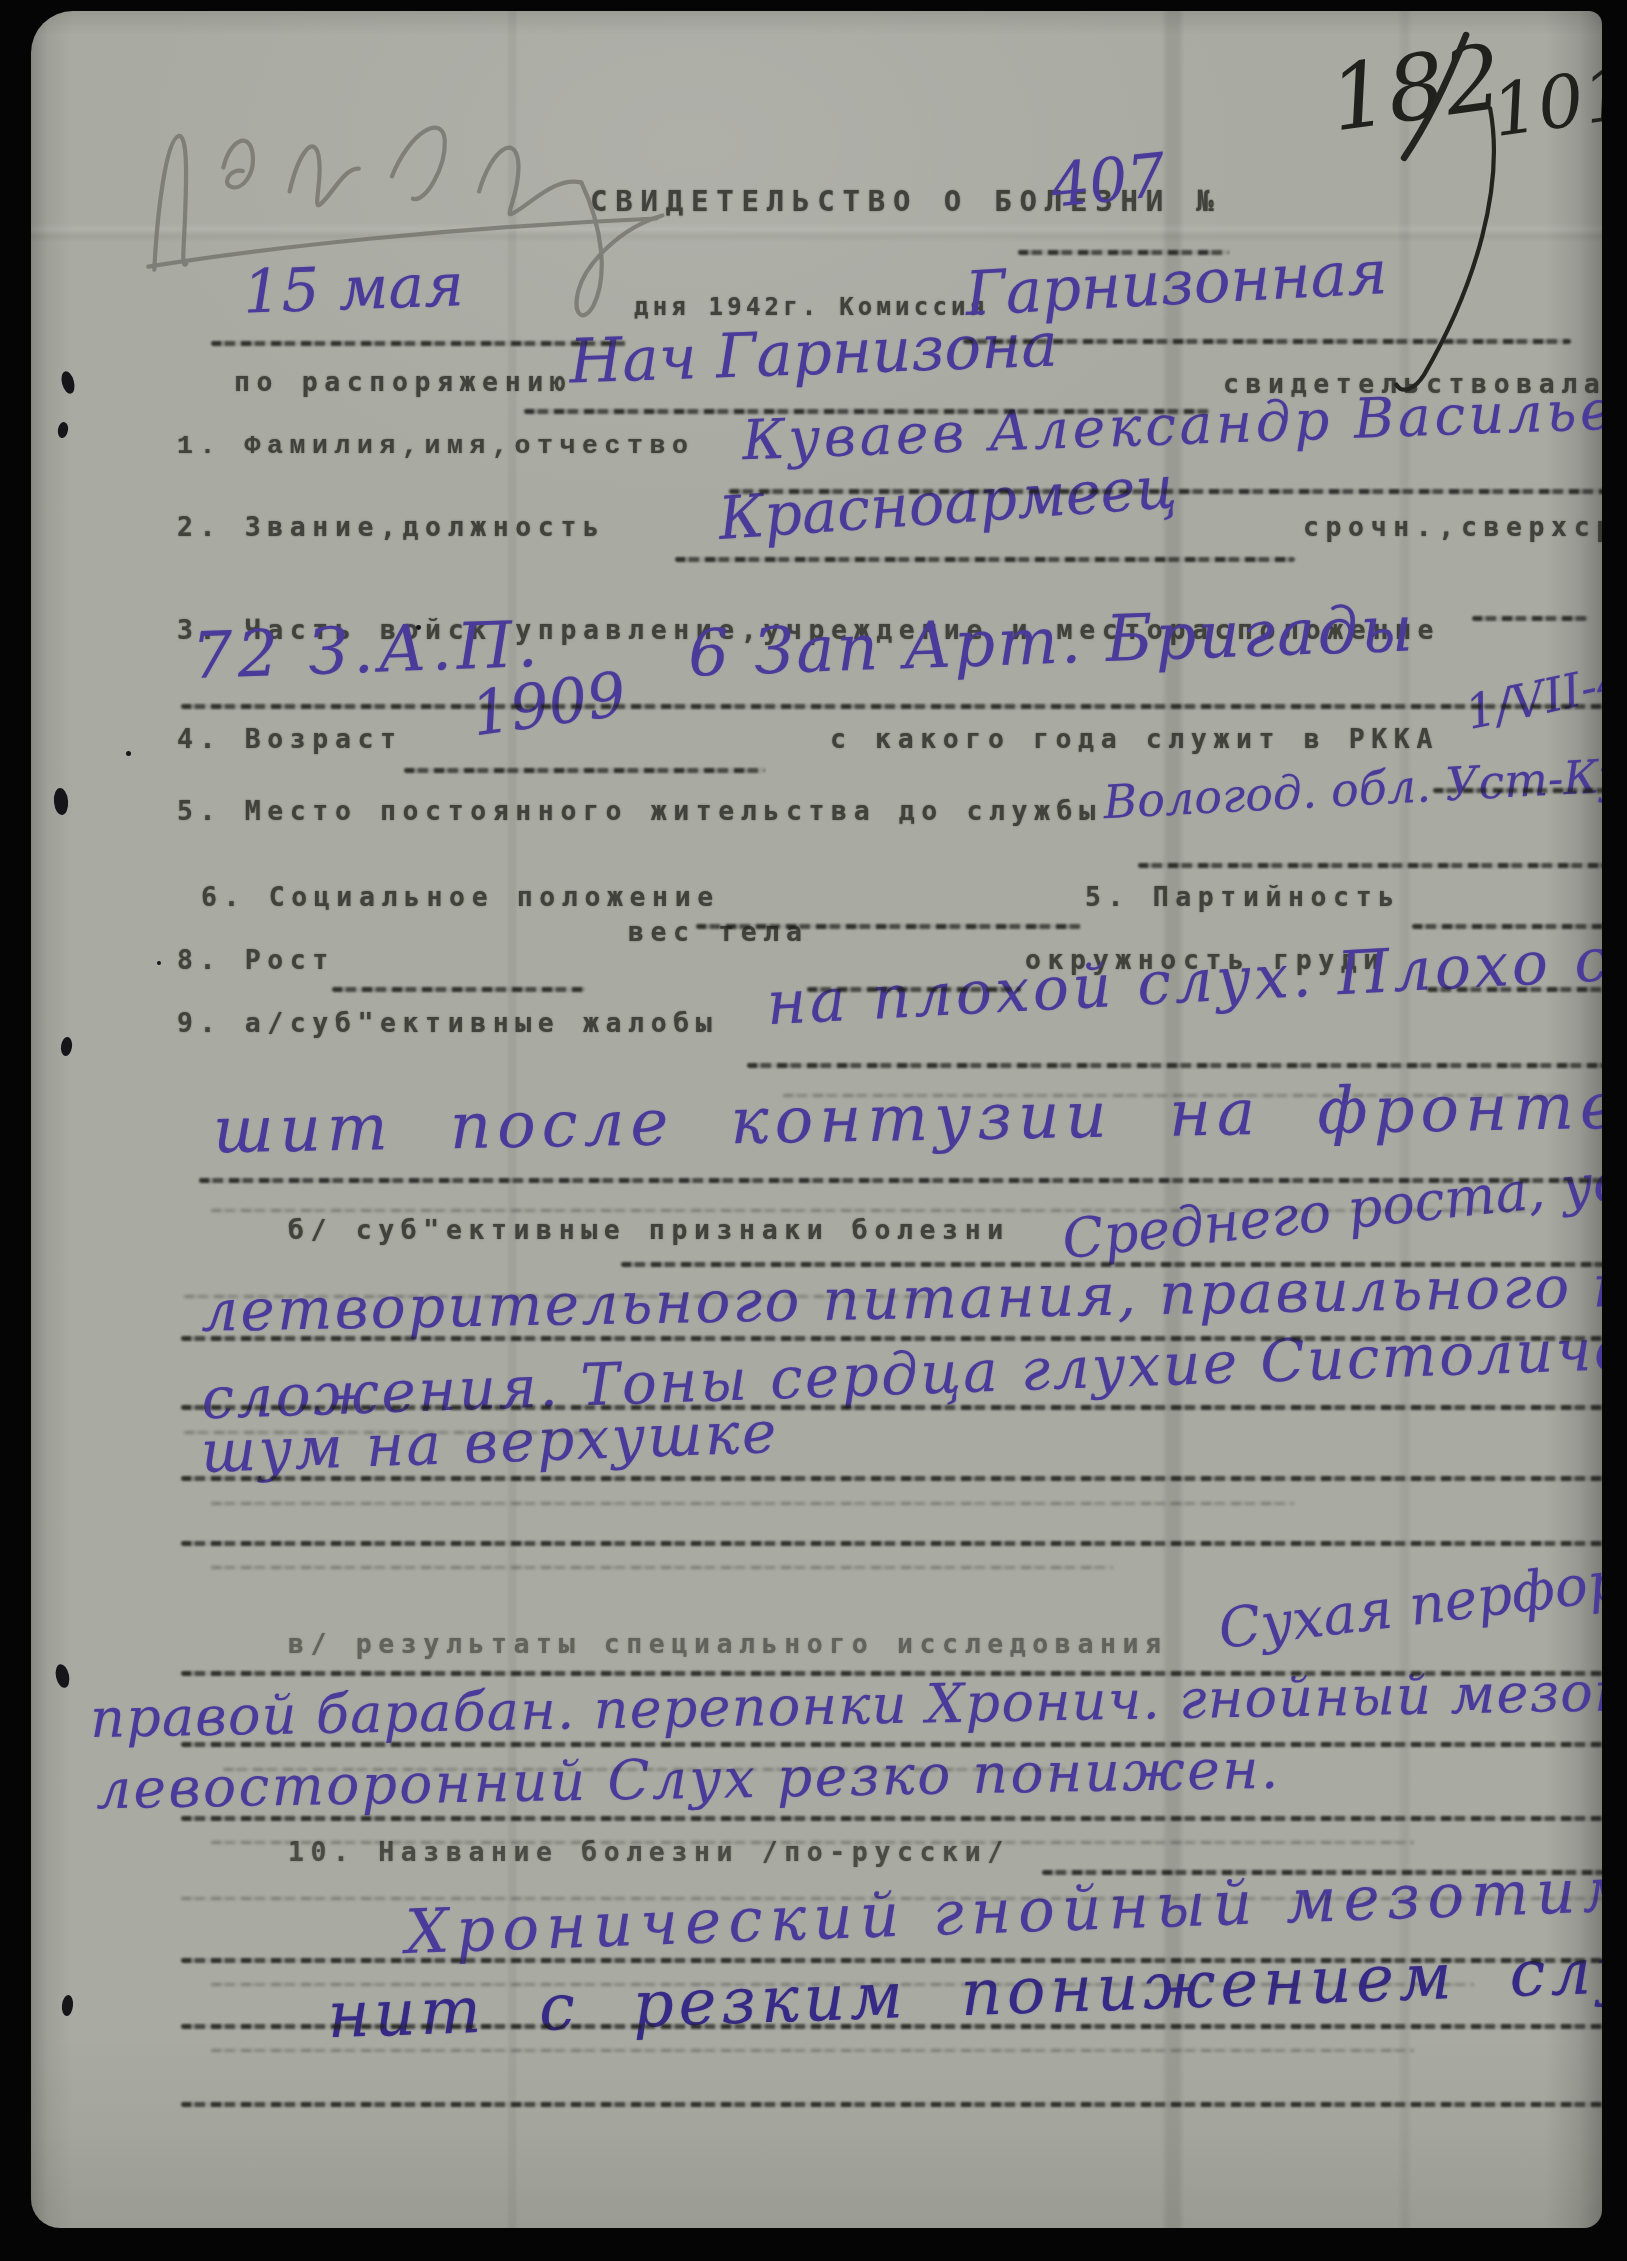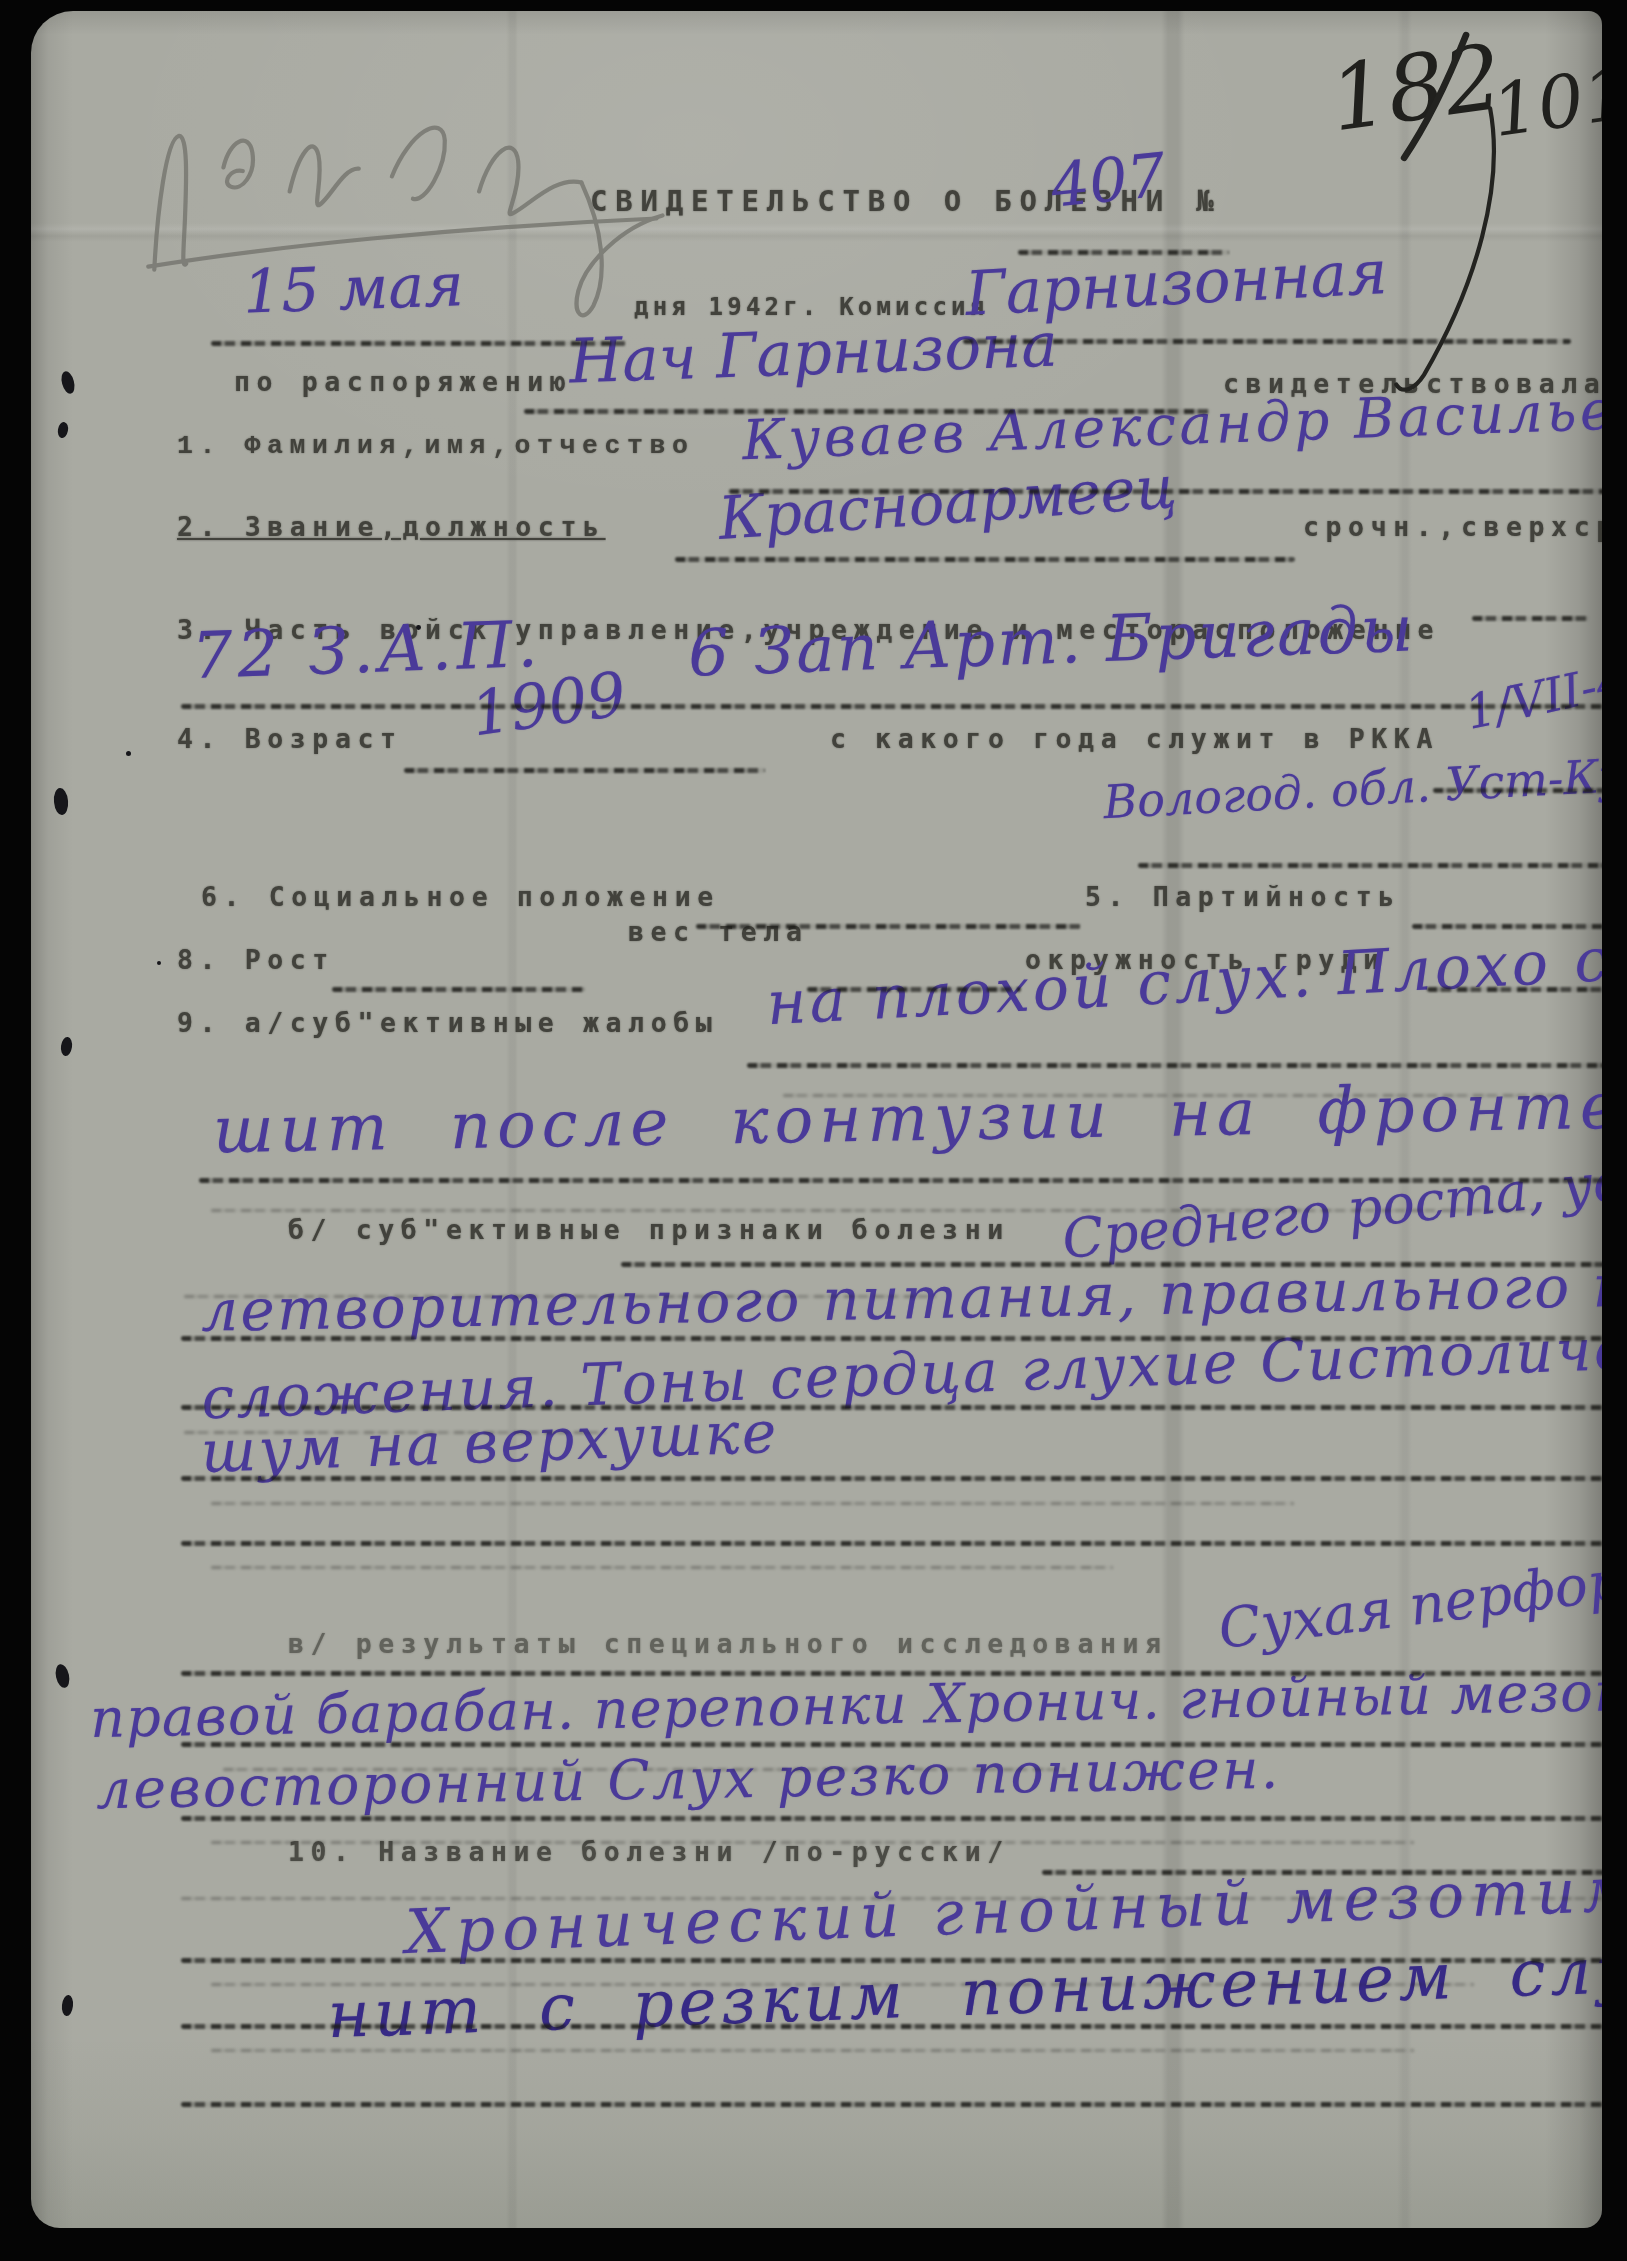--- a/index.html
+++ b/index.html
@@ -39,25 +39,26 @@
 <body>
 
 <div class="stage">
   <div class="paper">
 
     <span class="t" style="left:559px;top:173px;font-size:29px;letter-spacing:7.8px;">СВИДЕТЕЛЬСТВО О БОЛЕЗНИ №</span>
     <span class="t" style="left:603px;top:282px;font-size:24px;letter-spacing:4.2px;">дня 1942г. Комиссия</span>
     <span class="t" style="left:203px;top:355px;">по распоряжению</span>
     <span class="t" style="left:1192px;top:357px;">свидетельствовала:</span>
     <span class="t" style="left:146px;top:420px;font-family:Liberation Mono, monospace;">1. Фамилия,имя,отчество</span>
-    <span class="t" style="left:146px;top:500px;text-decoration:underline;">2. Звание,должность</span>
+    <span class="t" style="left:146px;top:500px;">2. Звание,должность</span>
     <span class="t" style="left:1272px;top:500px;">срочн.,сверхсрочн.</span>
     <span class="t" style="left:146px;top:570px;margin-top:33px;">3. Часть войск,управление,учреждение и месторасположение</span>
     <span class="t" style="left:146px;top:712px;">4. Возраст</span>
     <span class="t" style="left:799px;top:712px;">с какого года служит в РККА</span>
+    <span class="t" style="left:146px;top:784px;">5. Место постоянного жительства до службы</span>
     <span class="t" style="left:146px;top:870px;margin-left:24px;">6. Социальное положение</span>
     <span class="t" style="left:1054px;top:870px;">5. Партийность</span>
     <span class="t" style="left:146px;top:933px;">8. Рост</span>
     <span class="t" style="left:597px;top:905px;">вес тела</span>
     <span class="t" style="left:994px;top:933px;">окружность груди</span>
     <span class="t" style="left:146px;top:996px;">9. а/суб"ективные жалобы</span>
     <span class="t" style="left:257px;top:1203px;">б/ суб"ективные признаки болезни</span>
     <span class="t" style="left:257px;top:1617px;opacity:.6;">в/ результаты специального исследования</span>
     <span class="t" style="left:257px;top:1825px;opacity:.8;">10. Название болезни /по-русски/</span>
 

